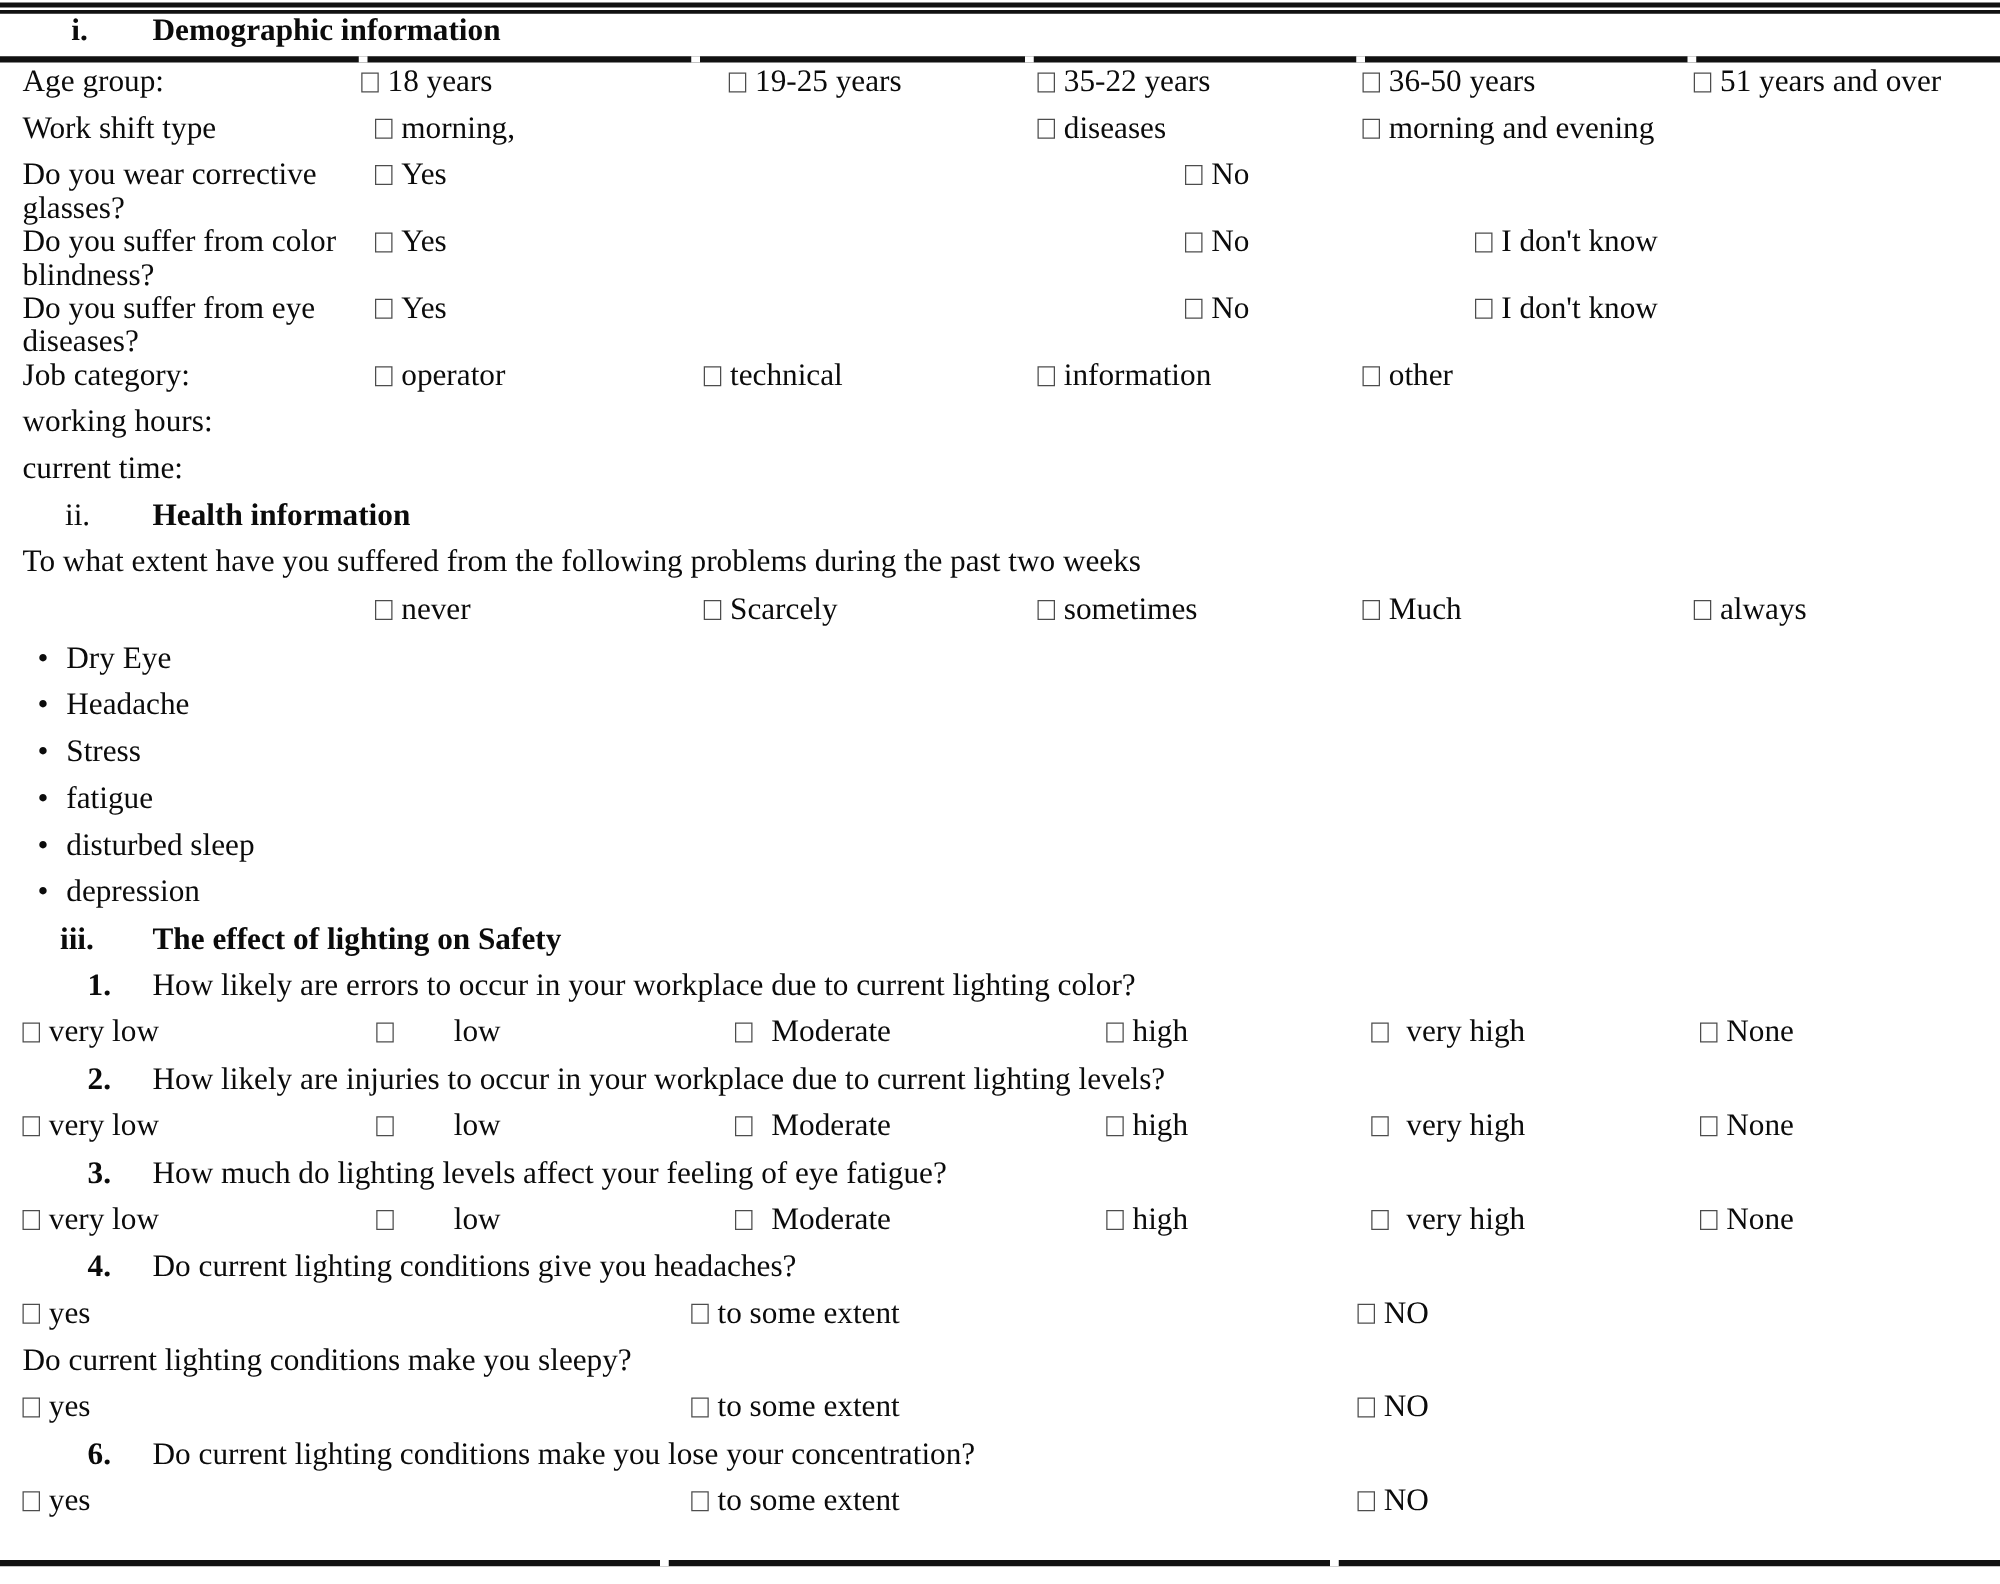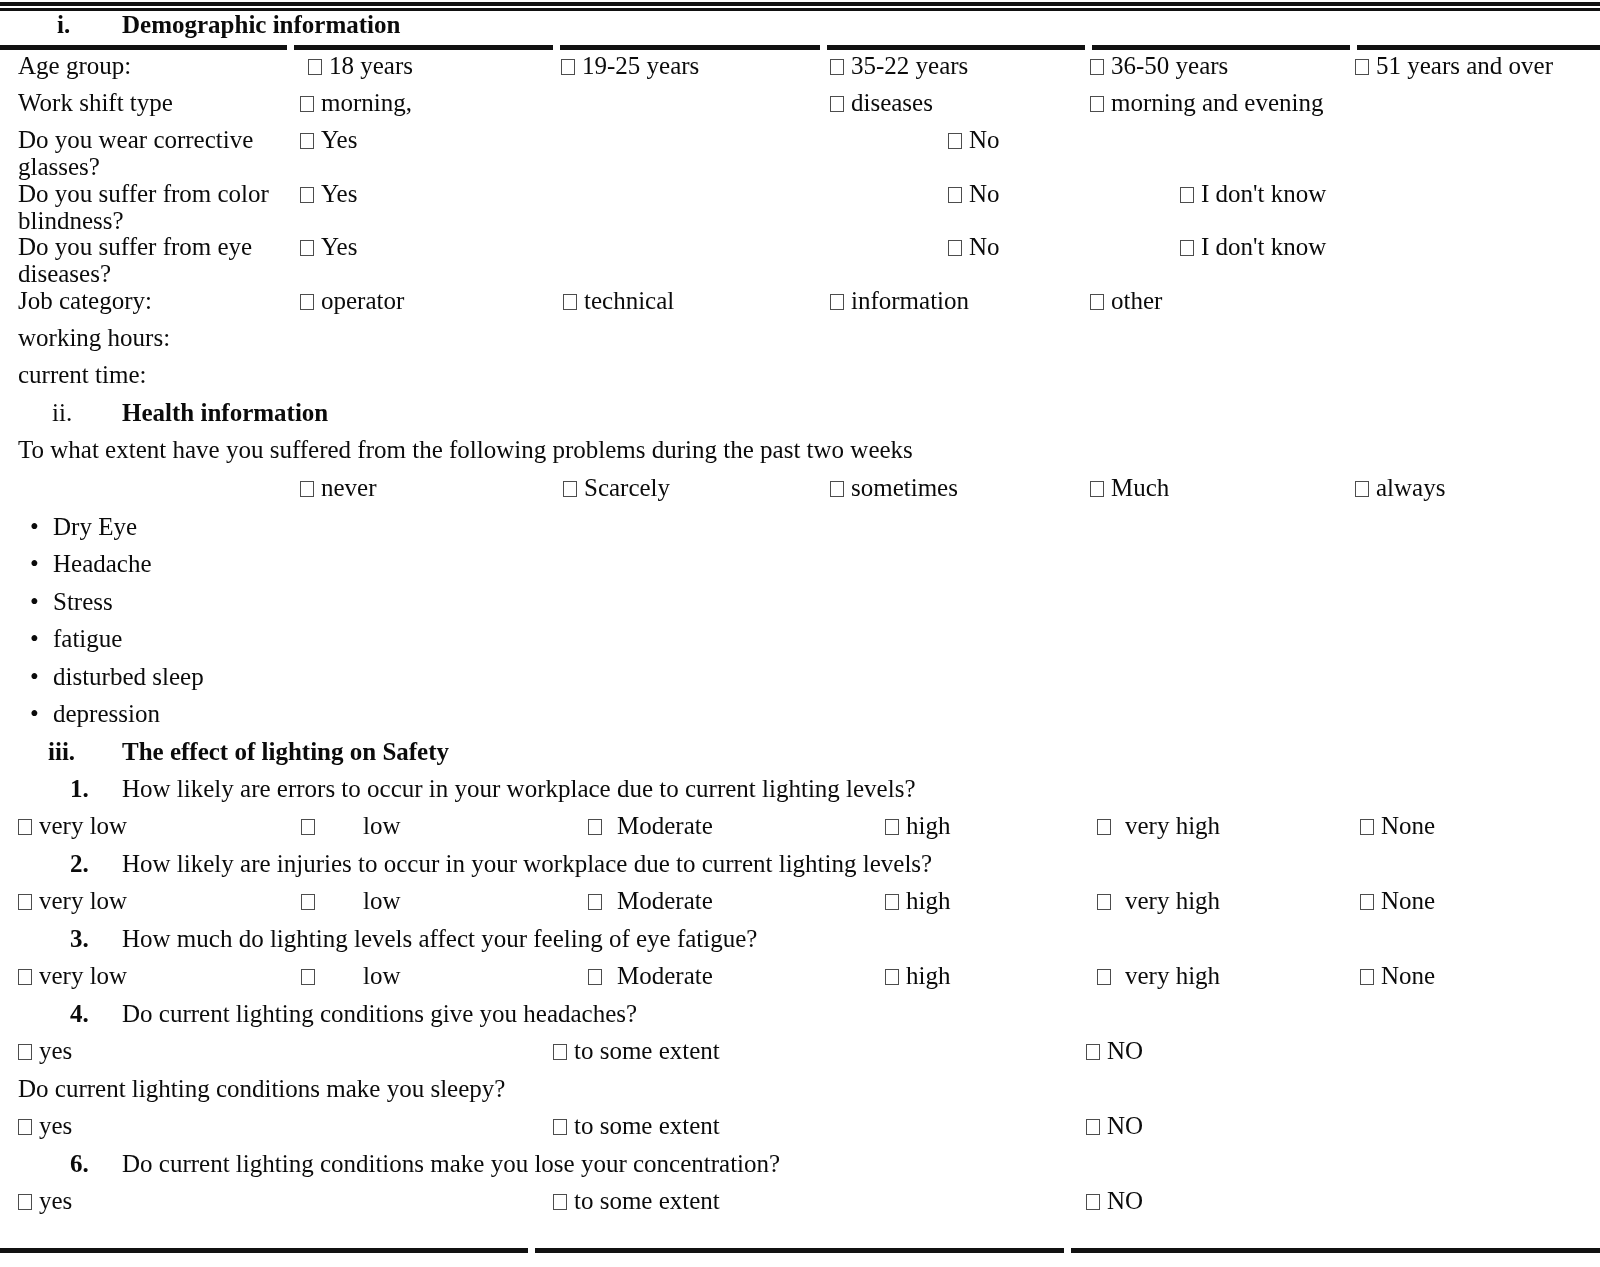--- a/index.html
+++ b/index.html
@@ -32,22 +32,22 @@
 
   <div class="rule" style="top:45px;height:5px"></div>
   <div class="gap" style="top:45px;height:5px;left:287px"></div>
   <div class="gap" style="top:45px;height:5px;left:553px"></div>
   <div class="gap" style="top:45px;height:5px;left:820px"></div>
   <div class="gap" style="top:45px;height:5px;left:1085px"></div>
   <div class="gap" style="top:45px;height:5px;left:1350px"></div>
 
   <div class="row" style="top:52px">
     <span class="cell" style="left:18px">Age group:</span>
-    <span class="opt" style="left:308px"><span class="cb"></span><span>18 years</span></span>
-    <span class="opt" style="left:561px"><span class="cb"></span><span>19-25 years</span></span>
+    <span class="opt" style="left:289px"><span class="cb"></span><span>18 years</span></span>
+    <span class="opt" style="left:583px"><span class="cb"></span><span>19-25 years</span></span>
     <span class="opt" style="left:830px"><span class="cb"></span><span>35-22 years</span></span>
     <span class="opt" style="left:1090px"><span class="cb"></span><span>36-50 years</span></span>
     <span class="opt" style="left:1355px"><span class="cb"></span><span>51 years and over</span></span>
   </div>
 
   <div class="row" style="top:89px">
     <span class="cell" style="left:18px">Work shift type</span>
     <span class="opt" style="left:300px"><span class="cb"></span><span>morning,</span></span>
     <span class="opt" style="left:830px"><span class="cb"></span><span>diseases</span></span>
     <span class="opt" style="left:1090px"><span class="cb"></span><span>morning and evening</span></span>
@@ -130,21 +130,21 @@
     <span class="cell" style="left:53px">depression</span>
   </div>
 
   <div class="row" style="top:738px">
     <span class="cell b" style="left:48px">iii.</span>
     <span class="cell b" style="left:122px">The effect of lighting on Safety</span>
   </div>
 
   <div class="row" style="top:775px">
     <span class="cell b" style="left:70px">1.</span>
-    <span class="cell" style="left:122px">How likely are errors to occur in your workplace due to current lighting levels?</span>
+    <span class="cell" style="left:122px">How likely are errors to occur in your workplace due to current lighting color?</span>
   </div>
   <div class="row" style="top:812px">
     <span class="opt" style="left:18px"><span class="cb"></span><span>very low</span></span>
     <span class="opt" style="left:301px"><span class="cb" style="margin-right:48px"></span><span>low</span></span>
     <span class="opt" style="left:588px"><span class="cb" style="margin-right:15px"></span><span>Moderate</span></span>
     <span class="opt" style="left:885px"><span class="cb"></span><span>high</span></span>
     <span class="opt" style="left:1097px"><span class="cb" style="margin-right:14px"></span><span>very high</span></span>
     <span class="opt" style="left:1360px"><span class="cb"></span><span>None</span></span>
   </div>
 

